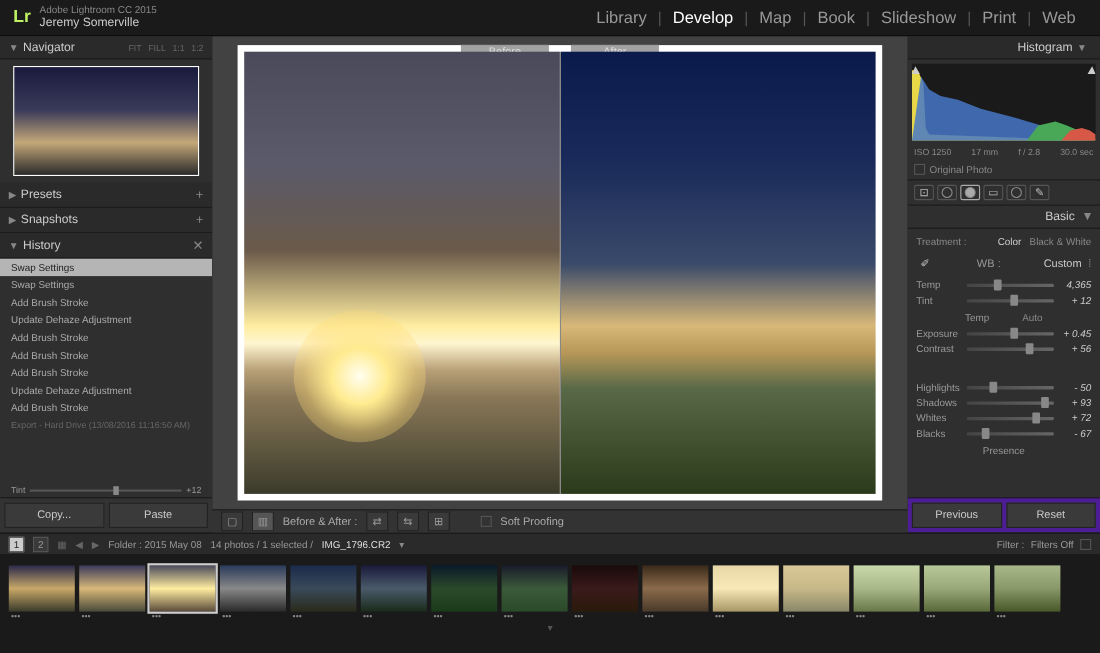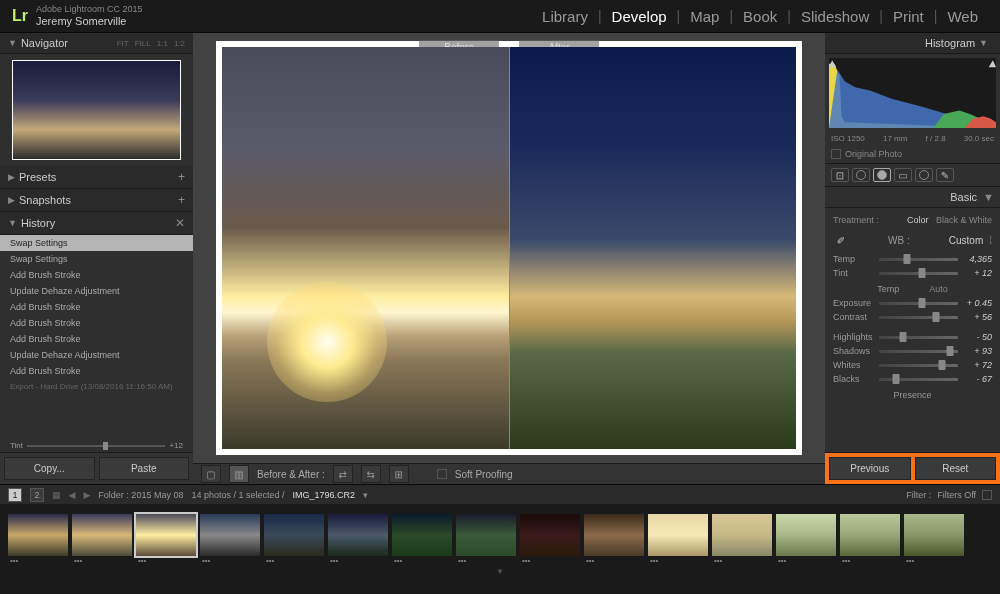--- a/index.html
+++ b/index.html
@@ -80,21 +80,21 @@
 .eyedrop { width: 16px; height: 16px; display: flex; align-items: center; justify-content: center; cursor: pointer; color: #ccc; }
 
 .slider-row { display: flex; align-items: center; padding: 2px 2px; gap: 4px; }
 .slider-row .sl-label { width: 42px; text-align: left; font-size: 9px; color: #999; }
 .slider-row .sl-track { flex: 1; height: 3px; background: linear-gradient(to right, #444, #666); position: relative; border-radius: 1px; }
 .slider-row .sl-thumb { position: absolute; width: 7px; height: 10px; background: #888; top: -4px; transform: translateX(-50%); border-radius: 1px; }
 .slider-row .sl-val { width: 30px; text-align: right; font-size: 9px; color: #ccc; font-style: italic; }
 .section-title { text-align: center; font-size: 9px; color: #999; padding: 4px 0 2px; display: flex; justify-content: center; align-items: center; gap: 30px; }
 .section-title .auto { font-size: 9px; color: #888; cursor: pointer; }
 
-.right-buttons { display: flex; gap: 4px; padding: 4px; background: #f97316; margin-top: auto; border-top: 1px solid #1a1a1a; }
+.right-buttons { display: flex; gap: 4px; padding: 4px; background: #4c1d95; margin-top: auto; border-top: 1px solid #1a1a1a; }
 .right-buttons button { flex: 1; background: #3a3a3a; border: 1px solid #222; color: #ccc; padding: 5px; font-size: 10px; cursor: pointer; }
 
 
 .filmstrip-bar { height: 20px; background: #2a2a2a; display: flex; align-items: center; padding: 0 8px; gap: 8px; border-top: 1px solid #0a0a0a; font-size: 9px; color: #999; }
 .fs-num { width: 14px; height: 14px; background: #3a3a3a; border: 1px solid #555; display: flex; align-items: center; justify-content: center; }
 .fs-num.active { background: #ccc; color: #222; }
 .fs-nav { color: #666; cursor: pointer; }
 .filter-off { margin-left: auto; display: flex; gap: 6px; align-items: center; }
 .filter-box { width: 10px; height: 10px; border: 1px solid #555; }
 
@@ -292,21 +292,21 @@
     <span class="sl-val">+ 0.45</span>
           </div>
           <div class="slider-row">
     <span class="sl-label">Contrast</span>
     <div class="sl-track">
               <div class="sl-thumb" style="left:72%"></div>
             </div>
     <span class="sl-val">+ 56</span>
           </div>
         </div>
-      <div id="sliders-tone2" style="margin-top:6px">
+      <div id="sliders-tone2" style="margin-top:21px">
           <div class="slider-row">
     <span class="sl-label">Highlights</span>
     <div class="sl-track">
               <div class="sl-thumb" style="left:30%"></div>
             </div>
     <span class="sl-val">- 50</span>
           </div>
           <div class="slider-row">
     <span class="sl-label">Shadows</span>
     <div class="sl-track">

